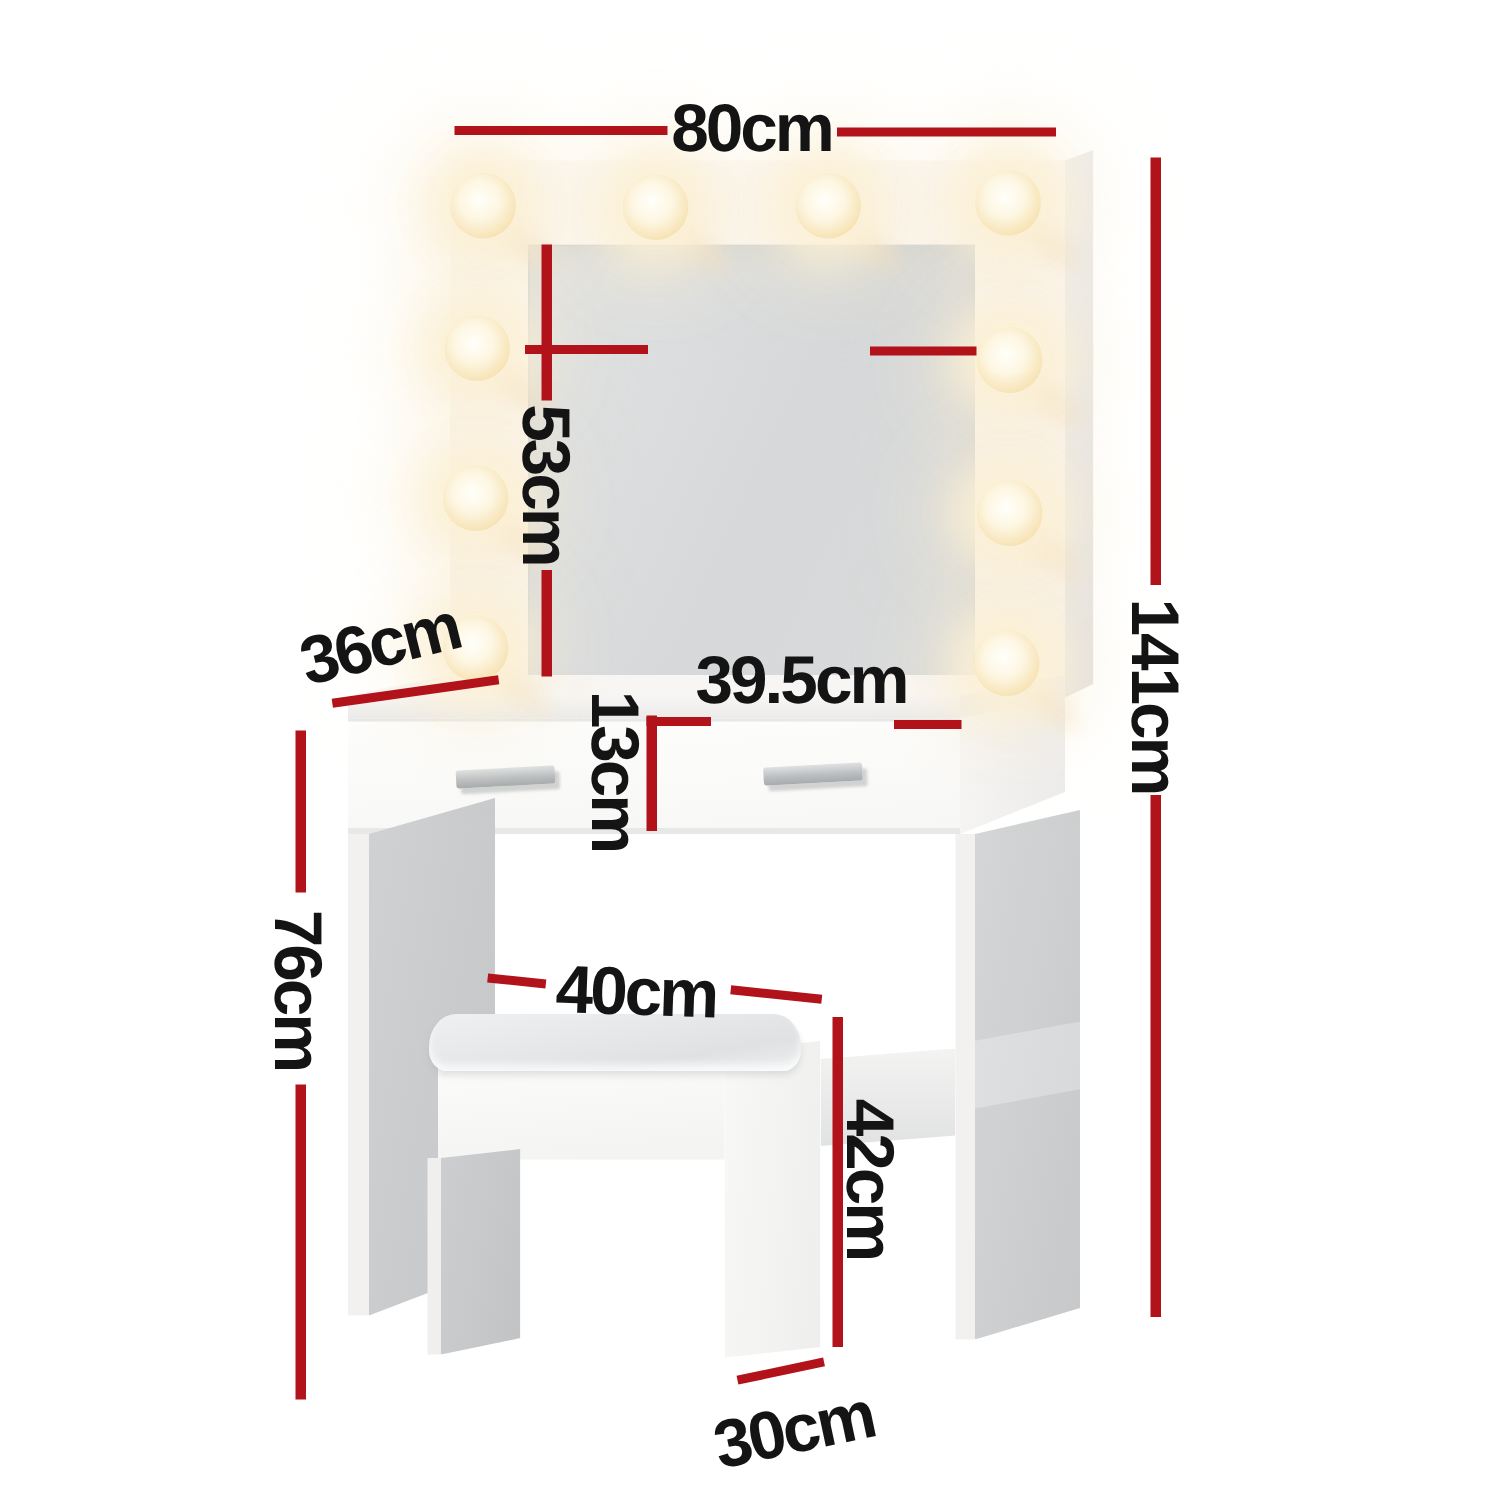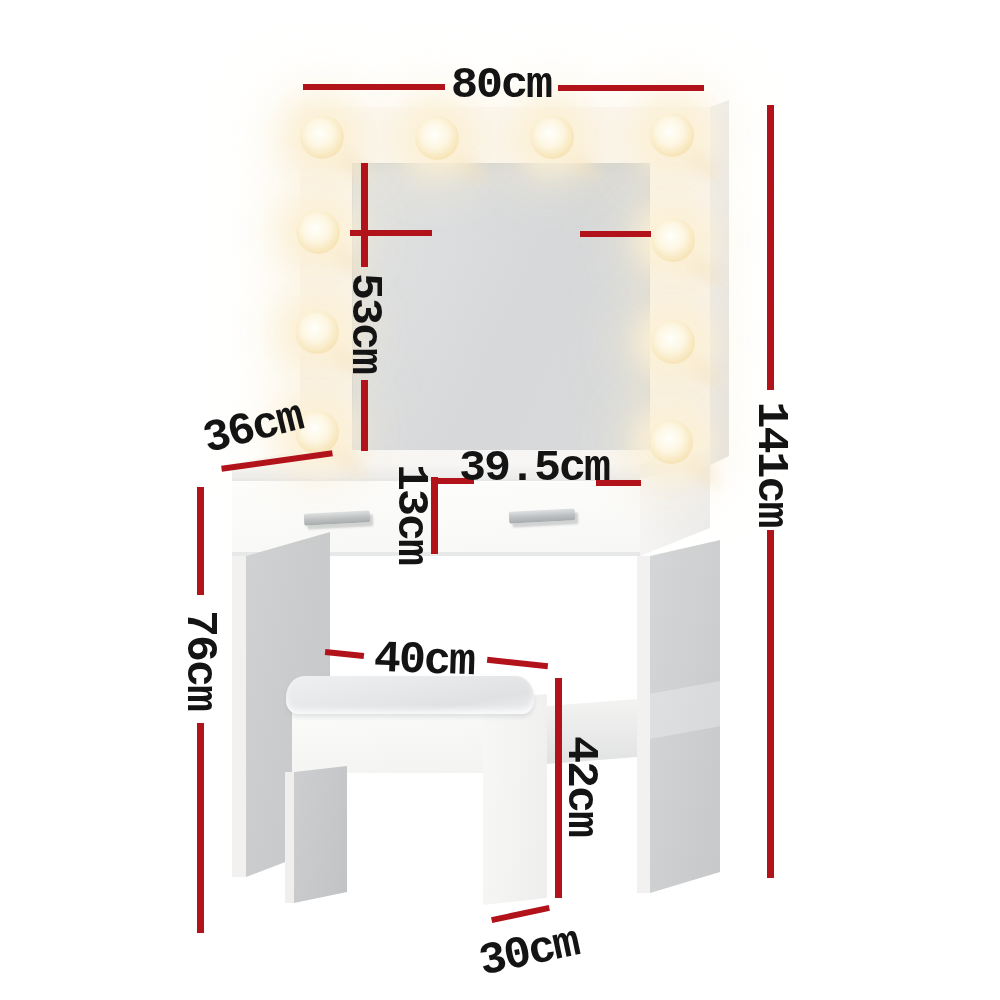--- a/index.html
+++ b/index.html
@@ -1,17 +1,17 @@
 <!DOCTYPE html>
 <html><head>
 <meta charset="utf-8">
 <style>
   html,body{margin:0;padding:0;background:#fff;}
   .canvas{position:relative;width:1000px;height:1000px;background:#ffffff;overflow:hidden;
-          font-family:Liberation Mono, monospace;text-align:right;}
+          font-family:Liberation Sans, sans-serif;text-align:right;}
   .abs{position:absolute;}
   .dim-line{position:absolute;background:#b2121a;}
   .dim-label{position:absolute;font-weight:700;font-size:45px;letter-spacing:-2px;color:#141414;
              white-space:nowrap;transform:translate(-50%,-50%);line-height:1;}
   .rot90{transform:translate(-50%,-50%) rotate(90deg);}
   .bulb{position:absolute;width:44px;height:44px;border-radius:50%;
         background:radial-gradient(circle at 45% 42%, #fffffb 0%, #fdf6e2 38%, #f8e6bb 68%, #f3dca4 84%, rgba(243,220,164,0) 100%);
         box-shadow:0 0 26px 14px rgba(252,240,214,0.95), 0 0 54px 30px rgba(250,236,205,0.55);}
   .streak{position:absolute;width:74px;height:32px;border-radius:50%;
           background:radial-gradient(closest-side, rgba(242,220,183,0.6), rgba(242,220,183,0));
@@ -120,21 +120,21 @@
   <div class="dim-line" style="left:361px;top:163px;width:7px;height:104px;"></div>
   <div class="dim-label rot90" style="left:364px;top:323px;">53cm</div>
   <div class="dim-line" style="left:361px;top:380px;width:7px;height:71px;"></div>
 
   <div class="dim-label" style="left:253px;top:429px;transform:translate(-50%,-50%) rotate(-14deg);">36cm</div>
   <div class="dim-line" style="left:221px;top:458px;width:112px;height:6px;transform:rotate(-8deg);"></div>
 
   <div class="dim-line" style="left:431px;top:477px;width:7px;height:77px;"></div>
   <div class="dim-line" style="left:431px;top:478px;width:43px;height:6px;"></div>
   <div class="dim-label rot90" style="left:410px;top:514px;">13cm</div>
-  <div class="dim-label" style="left:534px;top:468px;">39.5cm</div>
+  <div class="dim-label" style="left:534px;top:453px;">39.5cm</div>
   <div class="dim-line" style="left:596px;top:480px;width:45px;height:6px;"></div>
 
   <div class="dim-line" style="left:197px;top:487px;width:7px;height:108px;"></div>
   <div class="dim-label rot90" style="left:199px;top:660px;">76cm</div>
   <div class="dim-line" style="left:197px;top:723px;width:7px;height:210px;"></div>
 
   <div class="dim-line" style="left:325px;top:651px;width:39px;height:6px;transform:rotate(6deg);"></div>
   <div class="dim-label" style="left:424px;top:661px;transform:translate(-50%,-50%) rotate(2deg);">40cm</div>
   <div class="dim-line" style="left:487px;top:660px;width:61px;height:6px;transform:rotate(6deg);"></div>
 

